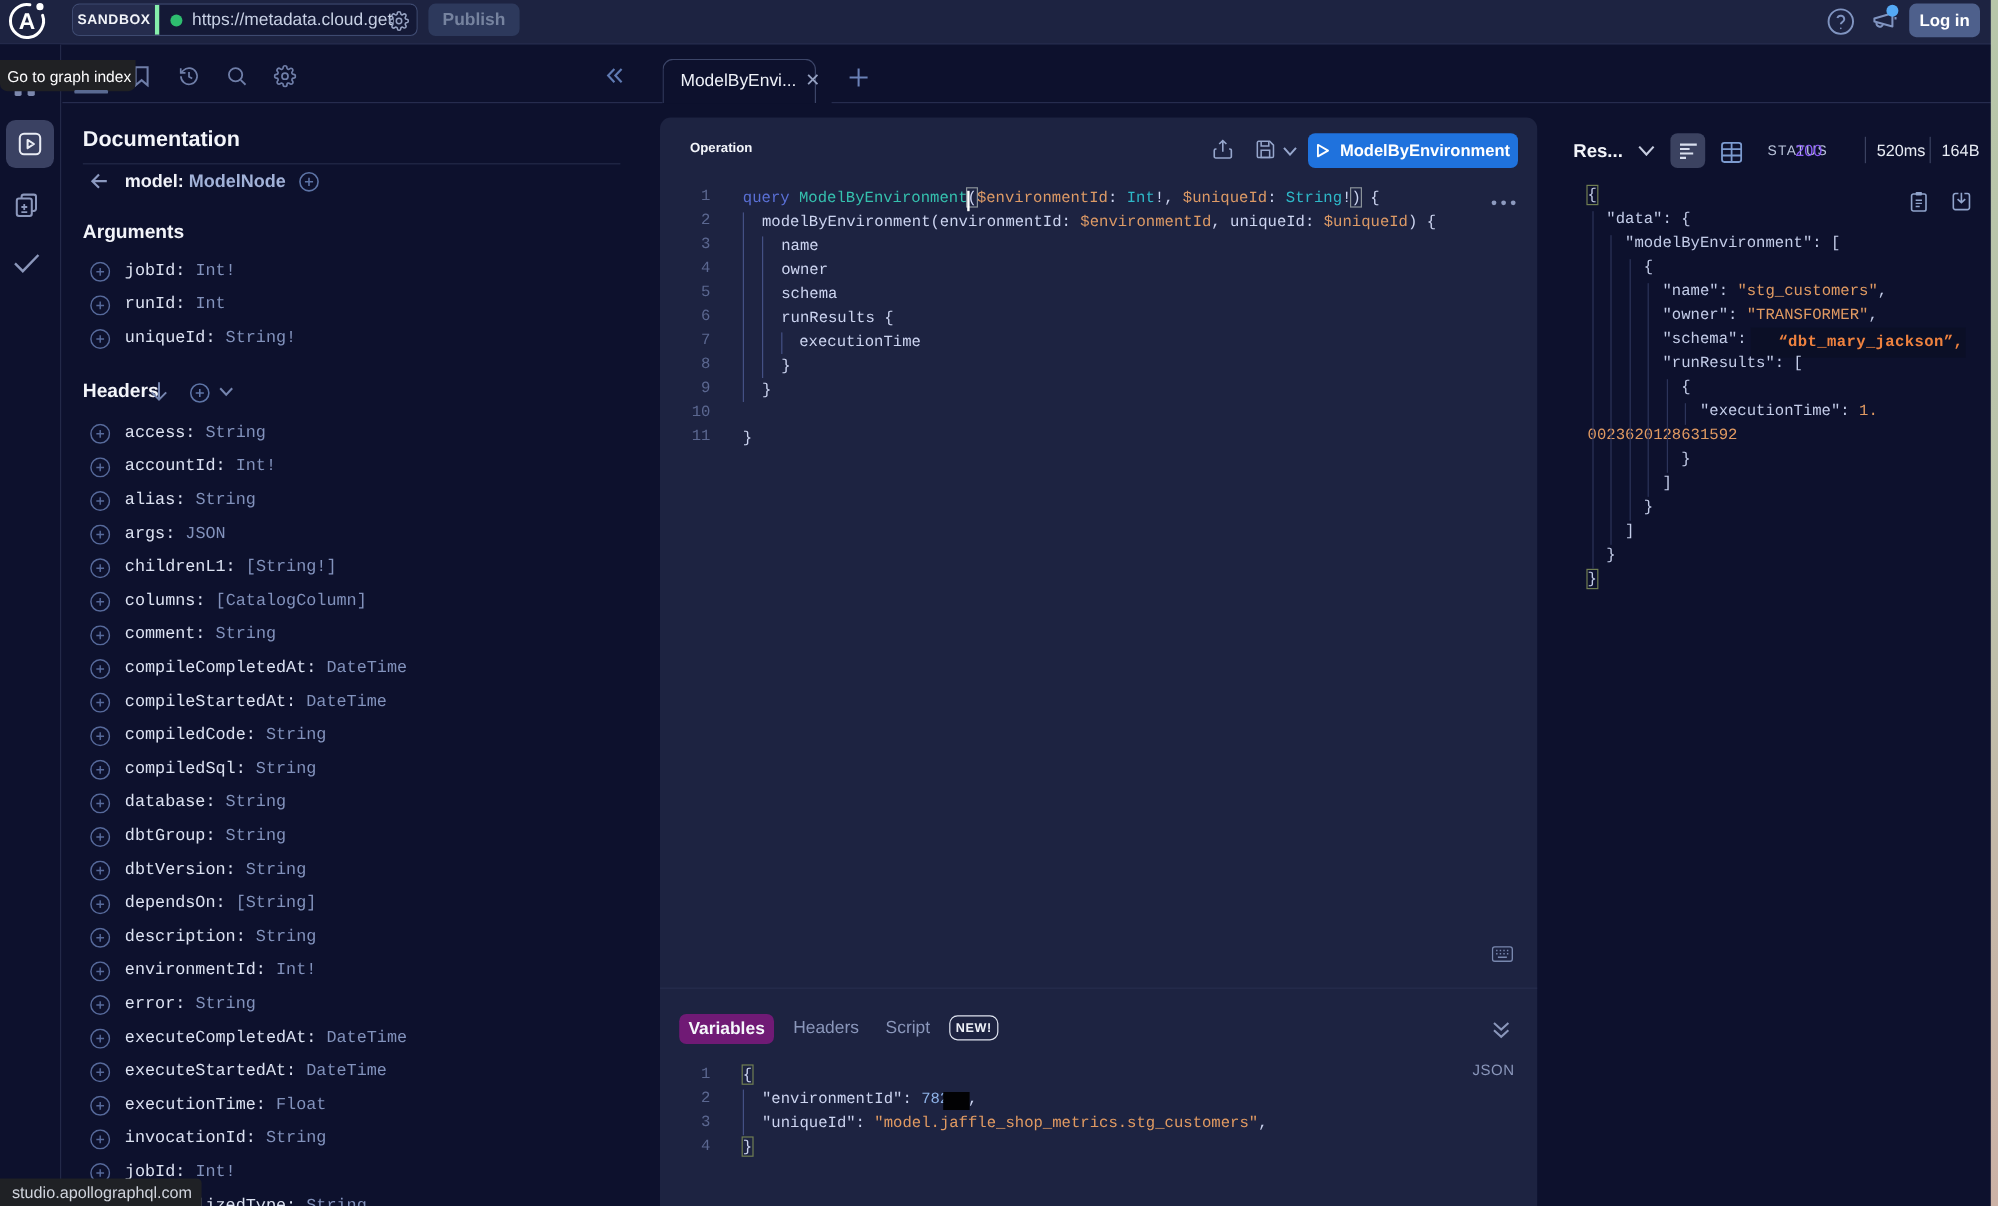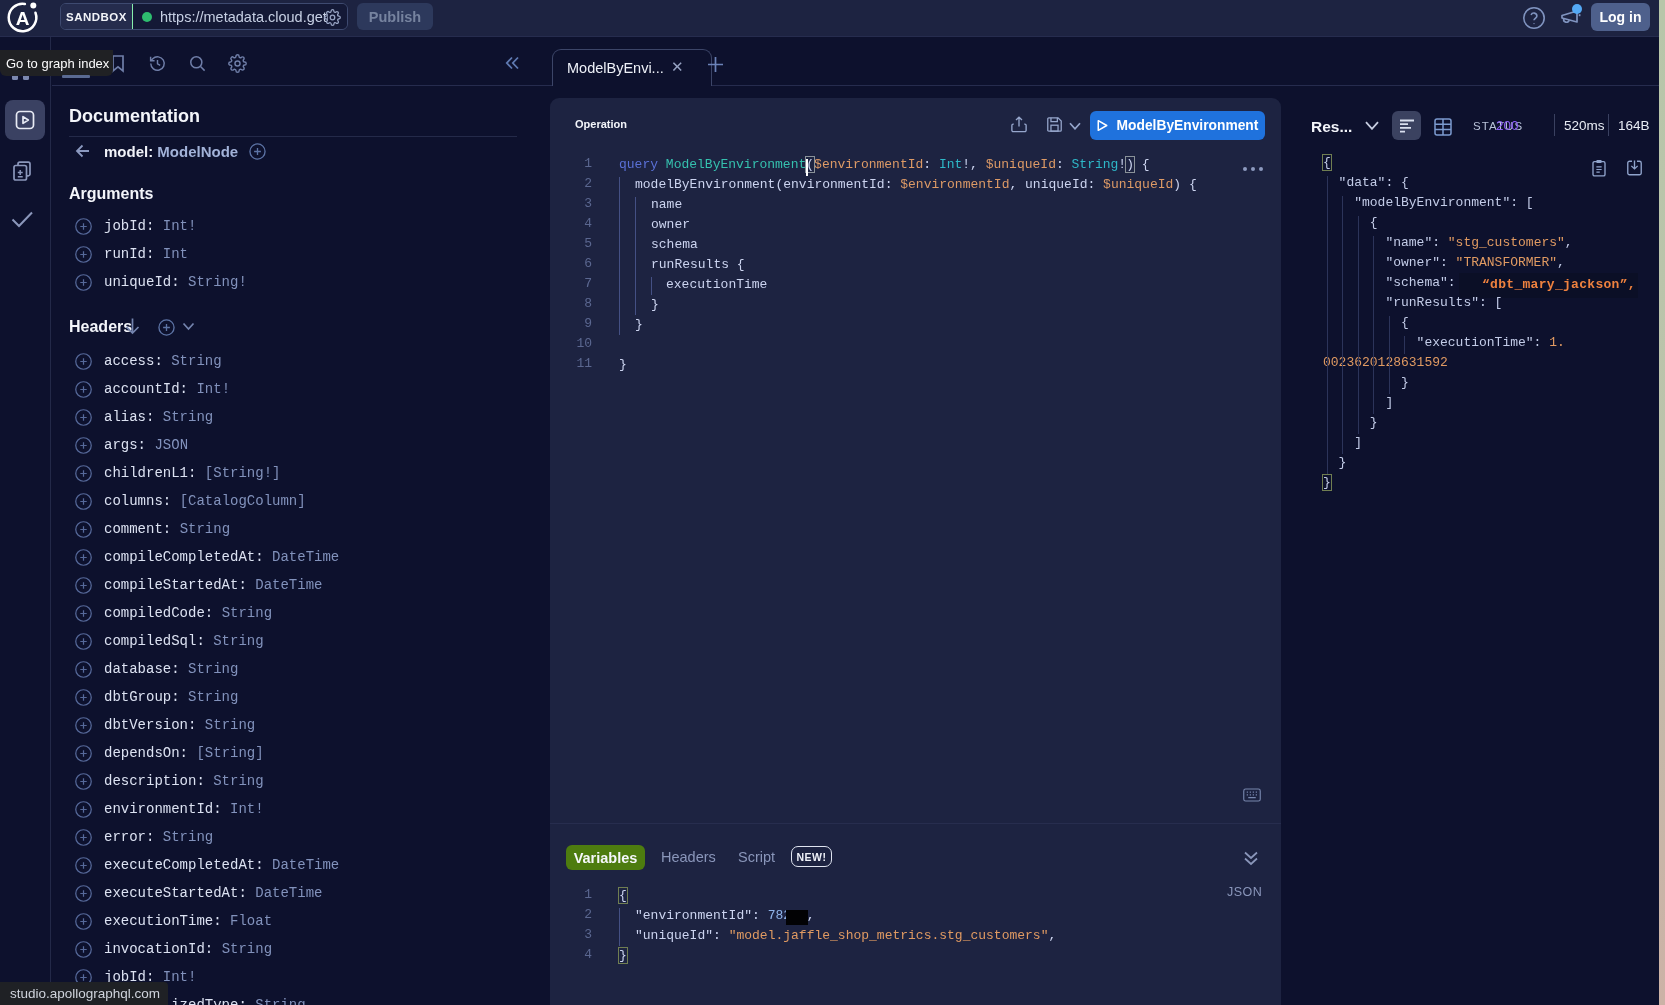--- a/index.html
+++ b/index.html
@@ -7,21 +7,21 @@
   .app { position:relative; width:1665px; height:1005px; background:#0d112d; overflow:hidden;
          font-family:"Liberation Sans", sans-serif; }
   .abs { position:absolute; }
   svg { display:block; }
 
   
   .topbar { position:absolute; left:0; top:0; width:1665px; height:37px; background:#1d2341;
             border-bottom:1px solid #262c4e; }
   .sbpill { position:absolute; left:60px; top:3px; width:288px; height:27px;
             border:1px solid #3e4a70; border-radius:6px; display:flex; }
-  .sbpill .lab { width:72px; background:#252c4d; border-right:1px solid #86efac;
+  .sbpill .lab { width:72px; background:#252c4d; border-right:4px solid #86efac;
                  border-radius:5px 0 0 5px; color:#f2f4f9; font-size:11.5px; font-weight:bold;
                  letter-spacing:.5px; display:flex; align-items:center; justify-content:center; }
   .sbpill .url { flex:1; background:#141936; border-radius:0 5px 5px 0; display:flex;
                  align-items:center; overflow:hidden; position:relative; }
   .sbpill .dot { width:10px; height:10px; border-radius:50%; background:#2ebd6f; margin:0 8px 0 9px; flex:none; }
   .sbpill .utx { color:#c7d0e4; font-size:14.5px; white-space:nowrap; width:168px; overflow:hidden; }
   .pubbtn { position:absolute; left:357px; top:3px; width:76px; height:27px; background:#2d395c;
             border-radius:6px; color:#76839f; font-size:14.5px; font-weight:bold;
             display:flex; align-items:center; justify-content:center; }
   .loginbtn { position:absolute; left:1591px; top:3px; width:59px; height:28px; background:#4e608c;
@@ -29,21 +29,21 @@
               display:flex; align-items:center; justify-content:center; }
 
   
   .sidebar { position:absolute; left:0; top:37px; width:51px; height:968px; background:#0d112d;
              border-right:1px solid #232948; }
   .playbtn { position:absolute; left:5px; top:100px; width:40px; height:40px; background:#3a4162;
              border-radius:8px; display:flex; align-items:center; justify-content:center; }
 
   
   .sep-h { position:absolute; background:#262c4e; height:1px; }
-  .tab { position:absolute; left:552px; top:49px; width:160px; height:37px;
+  .tab { position:absolute; left:552px; top:49px; width:128px; height:37px;
          border:1px solid #3c4568; border-bottom:none; border-radius:9px 9px 0 0;
          background:#0d112d; }
   .tab .t { position:absolute; left:14px; top:10px; color:#eef1f8; font-size:14.5px; }
   .tab .x { position:absolute; left:118px; top:8px; color:#96a2c2; font-size:15px; }
 
   
   .doc-title { position:absolute; left:69px; top:106px; color:#f3f5fa; font-size:18px; font-weight:bold; }
   .h2 { position:absolute; color:#f3f5fa; font-size:16px; font-weight:bold; }
   .drow { position:absolute; left:104px; font-size:14px; color:#dce2f2; font-family:"Liberation Mono",monospace; white-space:pre; }
   .drow .ty { color:#8292bc; }
@@ -62,21 +62,21 @@
   .kw  { color:#5a70d6; }
   .op  { color:#35c0ae; }
   .vr  { color:#dd9a66; }
   .ty2 { color:#2eb8c8; }
   .pl  { color:#ccd4f0; }
   .bm  { outline:1px solid #8a9299; }
   .bmg { outline:1px solid #707e52; }
   .guide { position:absolute; width:1px; background:#445084; }
 
   
-  .vtab-sel { position:absolute; left:566px; top:845px; width:79px; height:25px; background:#4d7c0f;
+  .vtab-sel { position:absolute; left:566px; top:845px; width:79px; height:25px; background:#701a75;
               border-radius:6px; color:#f5f7fb; font-size:14.5px; font-weight:bold;
               display:flex; align-items:center; justify-content:center; }
   .vtab { position:absolute; color:#8a96ba; font-size:14.5px; }
   .newb { position:absolute; left:791px; top:846px; width:41px; height:21px; border:1.5px solid #dfe4f0;
           border-radius:7px; color:#eef1f8; font-size:10.5px; font-weight:bold; letter-spacing:.5px;
           display:flex; align-items:center; justify-content:center; }
   .redact { position:absolute; left:786px; top:910px; width:22px; height:15px; background:#020204; }
 
   
   .resp-h { position:absolute; left:1311px; top:118px; color:#f3f5fa; font-size:15.5px; font-weight:bold; }

